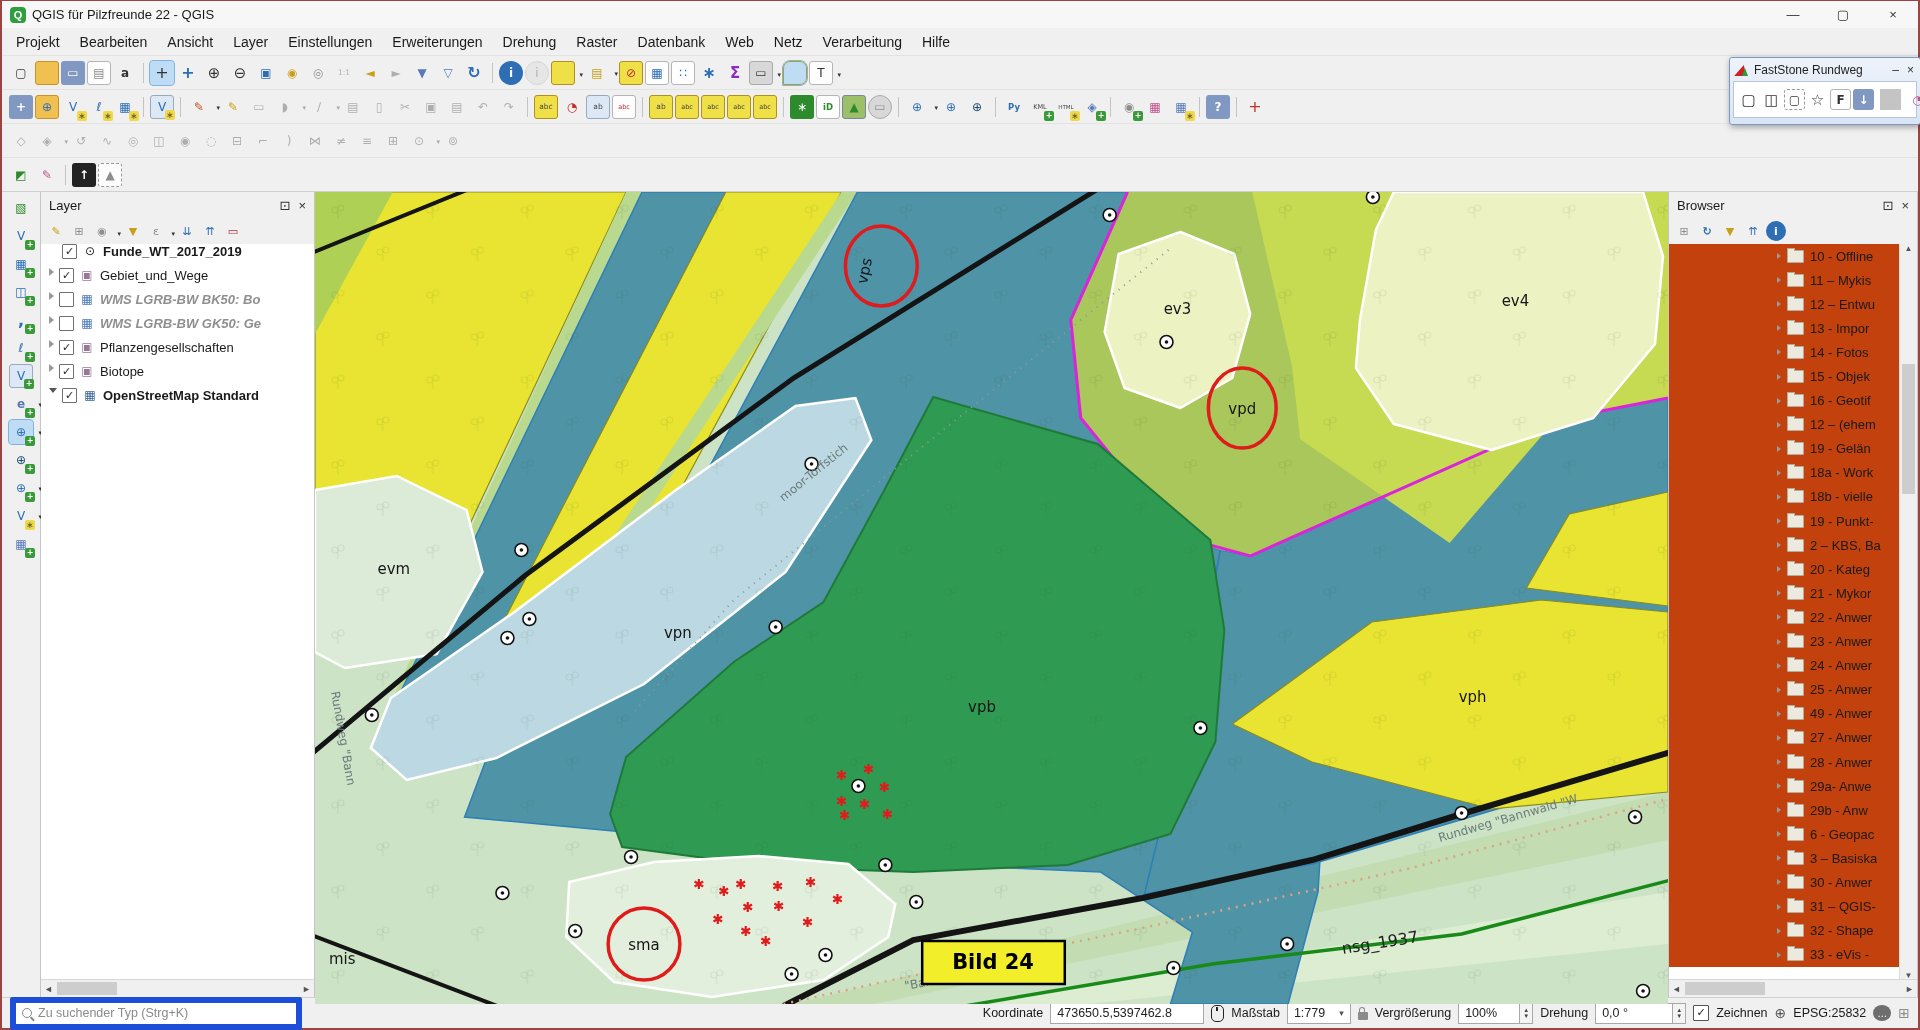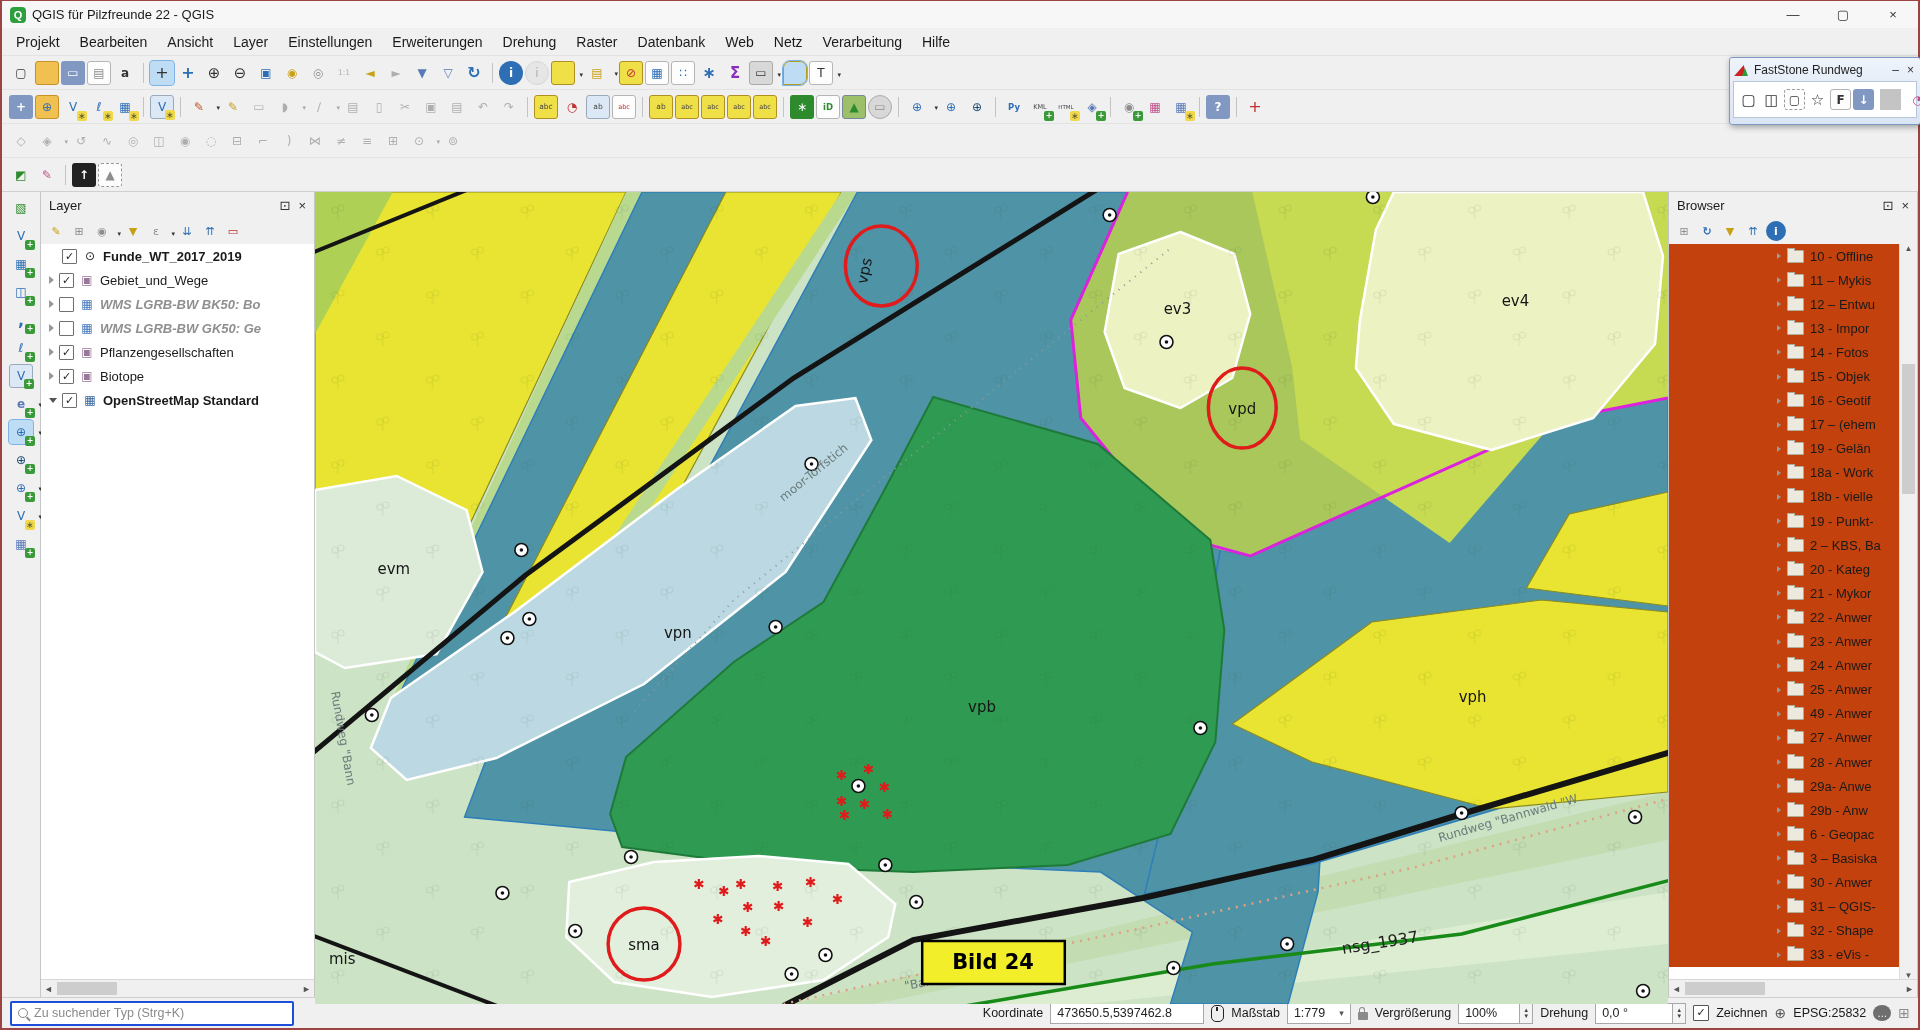--- a/index.html
+++ b/index.html
@@ -52,21 +52,21 @@
   .vtb .ico{margin:2px 0}
   
   .panel{background:#f0f0f0;display:flex;flex-direction:column;border-left:1px solid #c6c6c6;border-right:1px solid #c6c6c6;box-sizing:border-box}
   .panel.layerp{width:275px;flex:none}
   .panel.browserp{width:250px;flex:none;position:relative}
   .phead{height:26px;display:flex;align-items:center;padding:0 8px;font-size:13px;flex:none}
   .phead .sp{margin-left:auto;display:flex;gap:8px;color:#333;font-size:13px}
   .ptools{height:26px;display:flex;align-items:center;padding:0 4px;gap:1px;flex:none}
   .ptools .ico{width:20px;height:20px;font-size:11px}
   .plist{flex:1;background:#fff;overflow:hidden;position:relative;min-height:0}
-  .lrow{display:flex;align-items:center;height:24px;padding-left:8px;gap:5px}
+  .lrow{display:flex;height:24px;padding-left:8px;gap:5px}
   .tri{width:0;height:0;flex:none}
   .tri.r{border-left:5px solid #9a9a9a;border-top:4px solid transparent;border-bottom:4px solid transparent}
   .tri.d{border-top:5px solid #555;border-left:4px solid transparent;border-right:4px solid transparent}
   .tri.none{border:4px solid transparent}
   .chk{width:13px;height:13px;border:1px solid #707070;background:#fff;font-size:11px;line-height:12px;
        text-align:center;color:#222;flex:none;border-radius:1px}
   .chk.on::after{content:"✓"}
   .lic{width:16px;text-align:center;font-size:12px;flex:none}
   .lic.point::after{content:"⊙";color:#222}
   .lic.group::after{content:"▣";color:#979}
@@ -102,21 +102,21 @@
   .f-ring{fill:#c6da52}
   .f-pale{fill:#edf2c2;stroke:#fff;stroke-width:2.5;stroke-linejoin:round}
   .f-evm{fill:#dcead8;stroke:#fff;stroke-width:2.5}
   .f-vpn{fill:#bcd9e3;stroke:#fff;stroke-width:2.5}
   .f-vpb{fill:#2f9b52;stroke:#1e7a38;stroke-width:2}
   .f-sma{fill:#e3efdd;stroke:#fff;stroke-width:2.5}
   .redring{fill:none;stroke:#e01b1b;stroke-width:3.5}
   
   .statusbar{height:30px;display:flex;align-items:center;gap:7px;padding:0 8px;background:#f0f0f0;
      border-top:1px solid #cfcfcf;font-size:12.5px;flex:none}
-  .search{width:268px;height:21px;border:2px solid #1d4ed8;border-radius:2px;background:#fff;display:flex;
+  .search{width:268px;height:21px;border:6px solid #1d4ed8;border-radius:2px;background:#fff;display:flex;
      align-items:center;gap:6px;padding:0 6px;color:#8a8a8a;flex:none}
   .magico{width:8px;height:8px;border:1.5px solid #888;border-radius:50%;position:relative;flex:none}
   .magico::after{content:"";position:absolute;width:5px;height:1.5px;background:#888;transform:rotate(45deg);right:-4px;bottom:-2px}
   .sinput{height:19px;border:1px solid #a8a8a8;background:#fff;display:flex;align-items:center;padding:0 6px;color:#222}
   .spin{display:flex;flex-direction:column;justify-content:center;font-size:6px;color:#444;line-height:6px;
         border:1px solid #a8a8a8;border-left:none;height:21px;width:13px;align-items:center;background:#f4f4f4;box-sizing:border-box}
   .combo{height:21px;box-sizing:border-box}
   .combo .arr{margin-left:14px;font-size:9px;color:#555}
   .lockico{width:10px;height:8px;background:#8a8a8a;border-radius:1px;position:relative;margin-top:5px;flex:none}
   .lockico::before{content:"";position:absolute;top:-5px;left:1px;width:6px;height:5px;border:1.5px solid #8a8a8a;
@@ -589,21 +589,21 @@
           <span class="blab">15 - Objek</span>
         </div>
           <div class="brow">
           <span class="tri r small"></span>
           <span class="fold"></span>
           <span class="blab">16 - Geotif</span>
         </div>
           <div class="brow">
           <span class="tri r small"></span>
           <span class="fold"></span>
-          <span class="blab">17 – (ehem</span>
+          <span class="blab">12 – (ehem</span>
         </div>
           <div class="brow">
           <span class="tri r small"></span>
           <span class="fold"></span>
           <span class="blab">19 - Gelän</span>
         </div>
           <div class="brow">
           <span class="tri r small"></span>
           <span class="fold"></span>
           <span class="blab">18a - Work</span>

